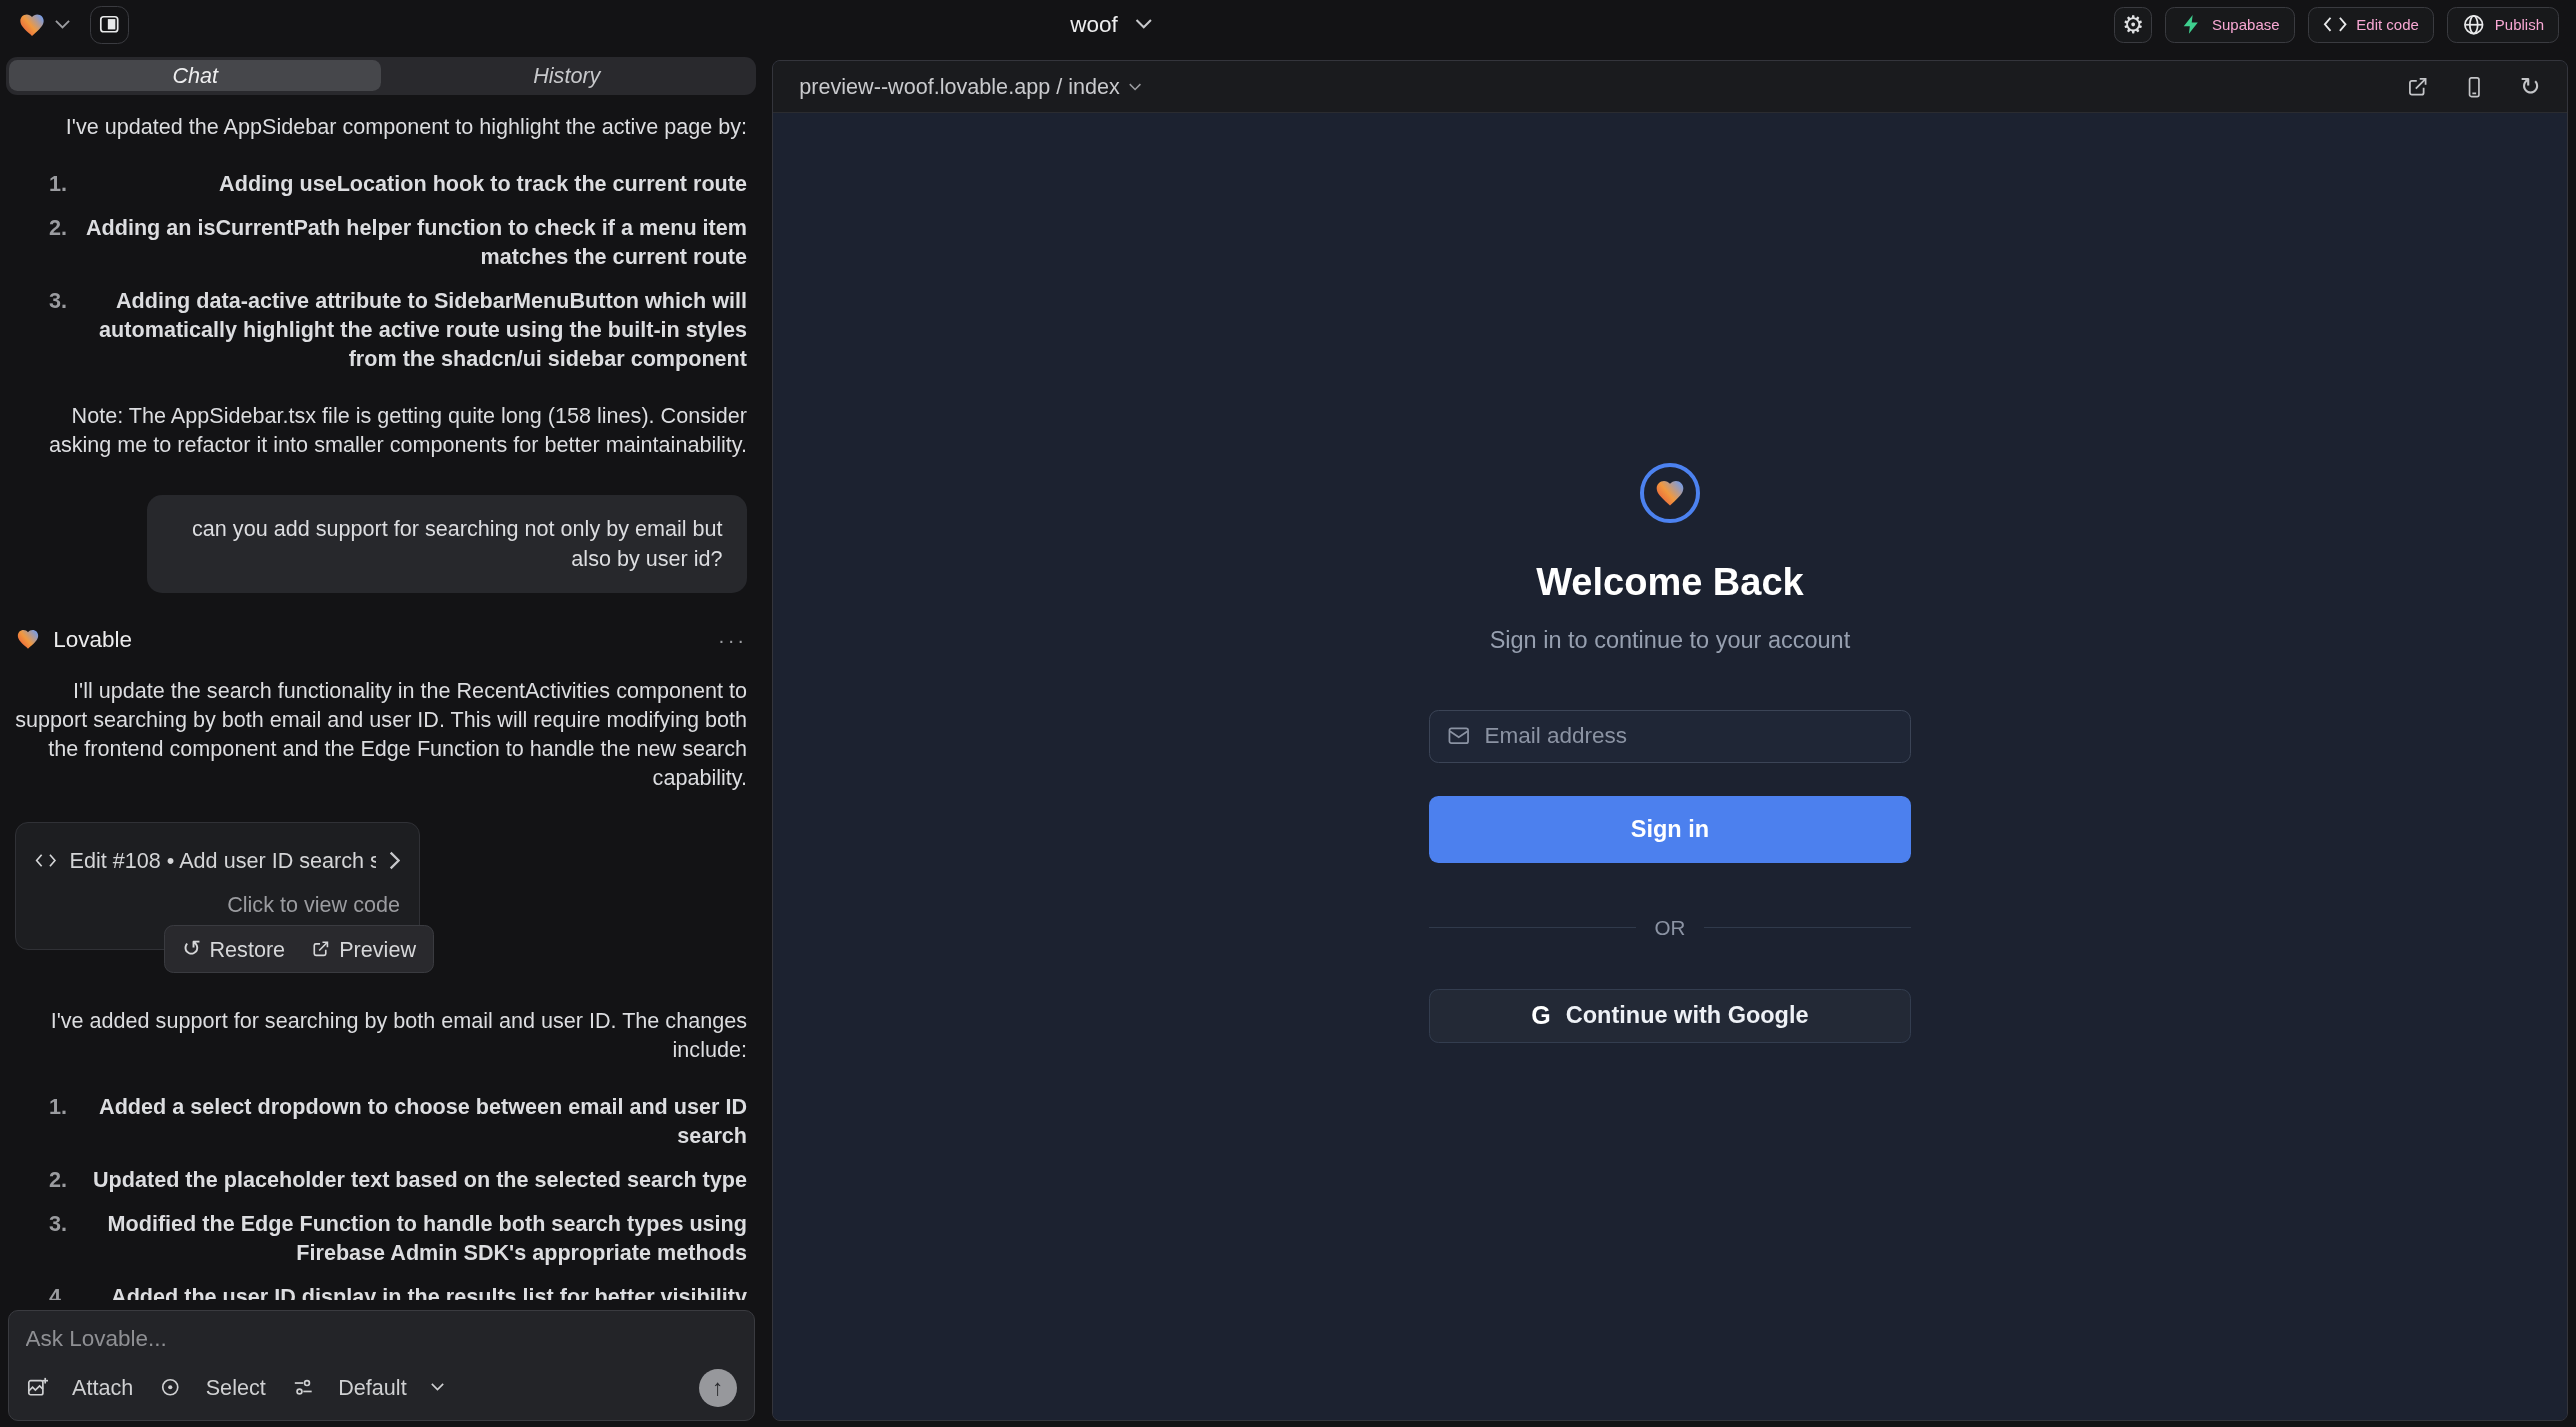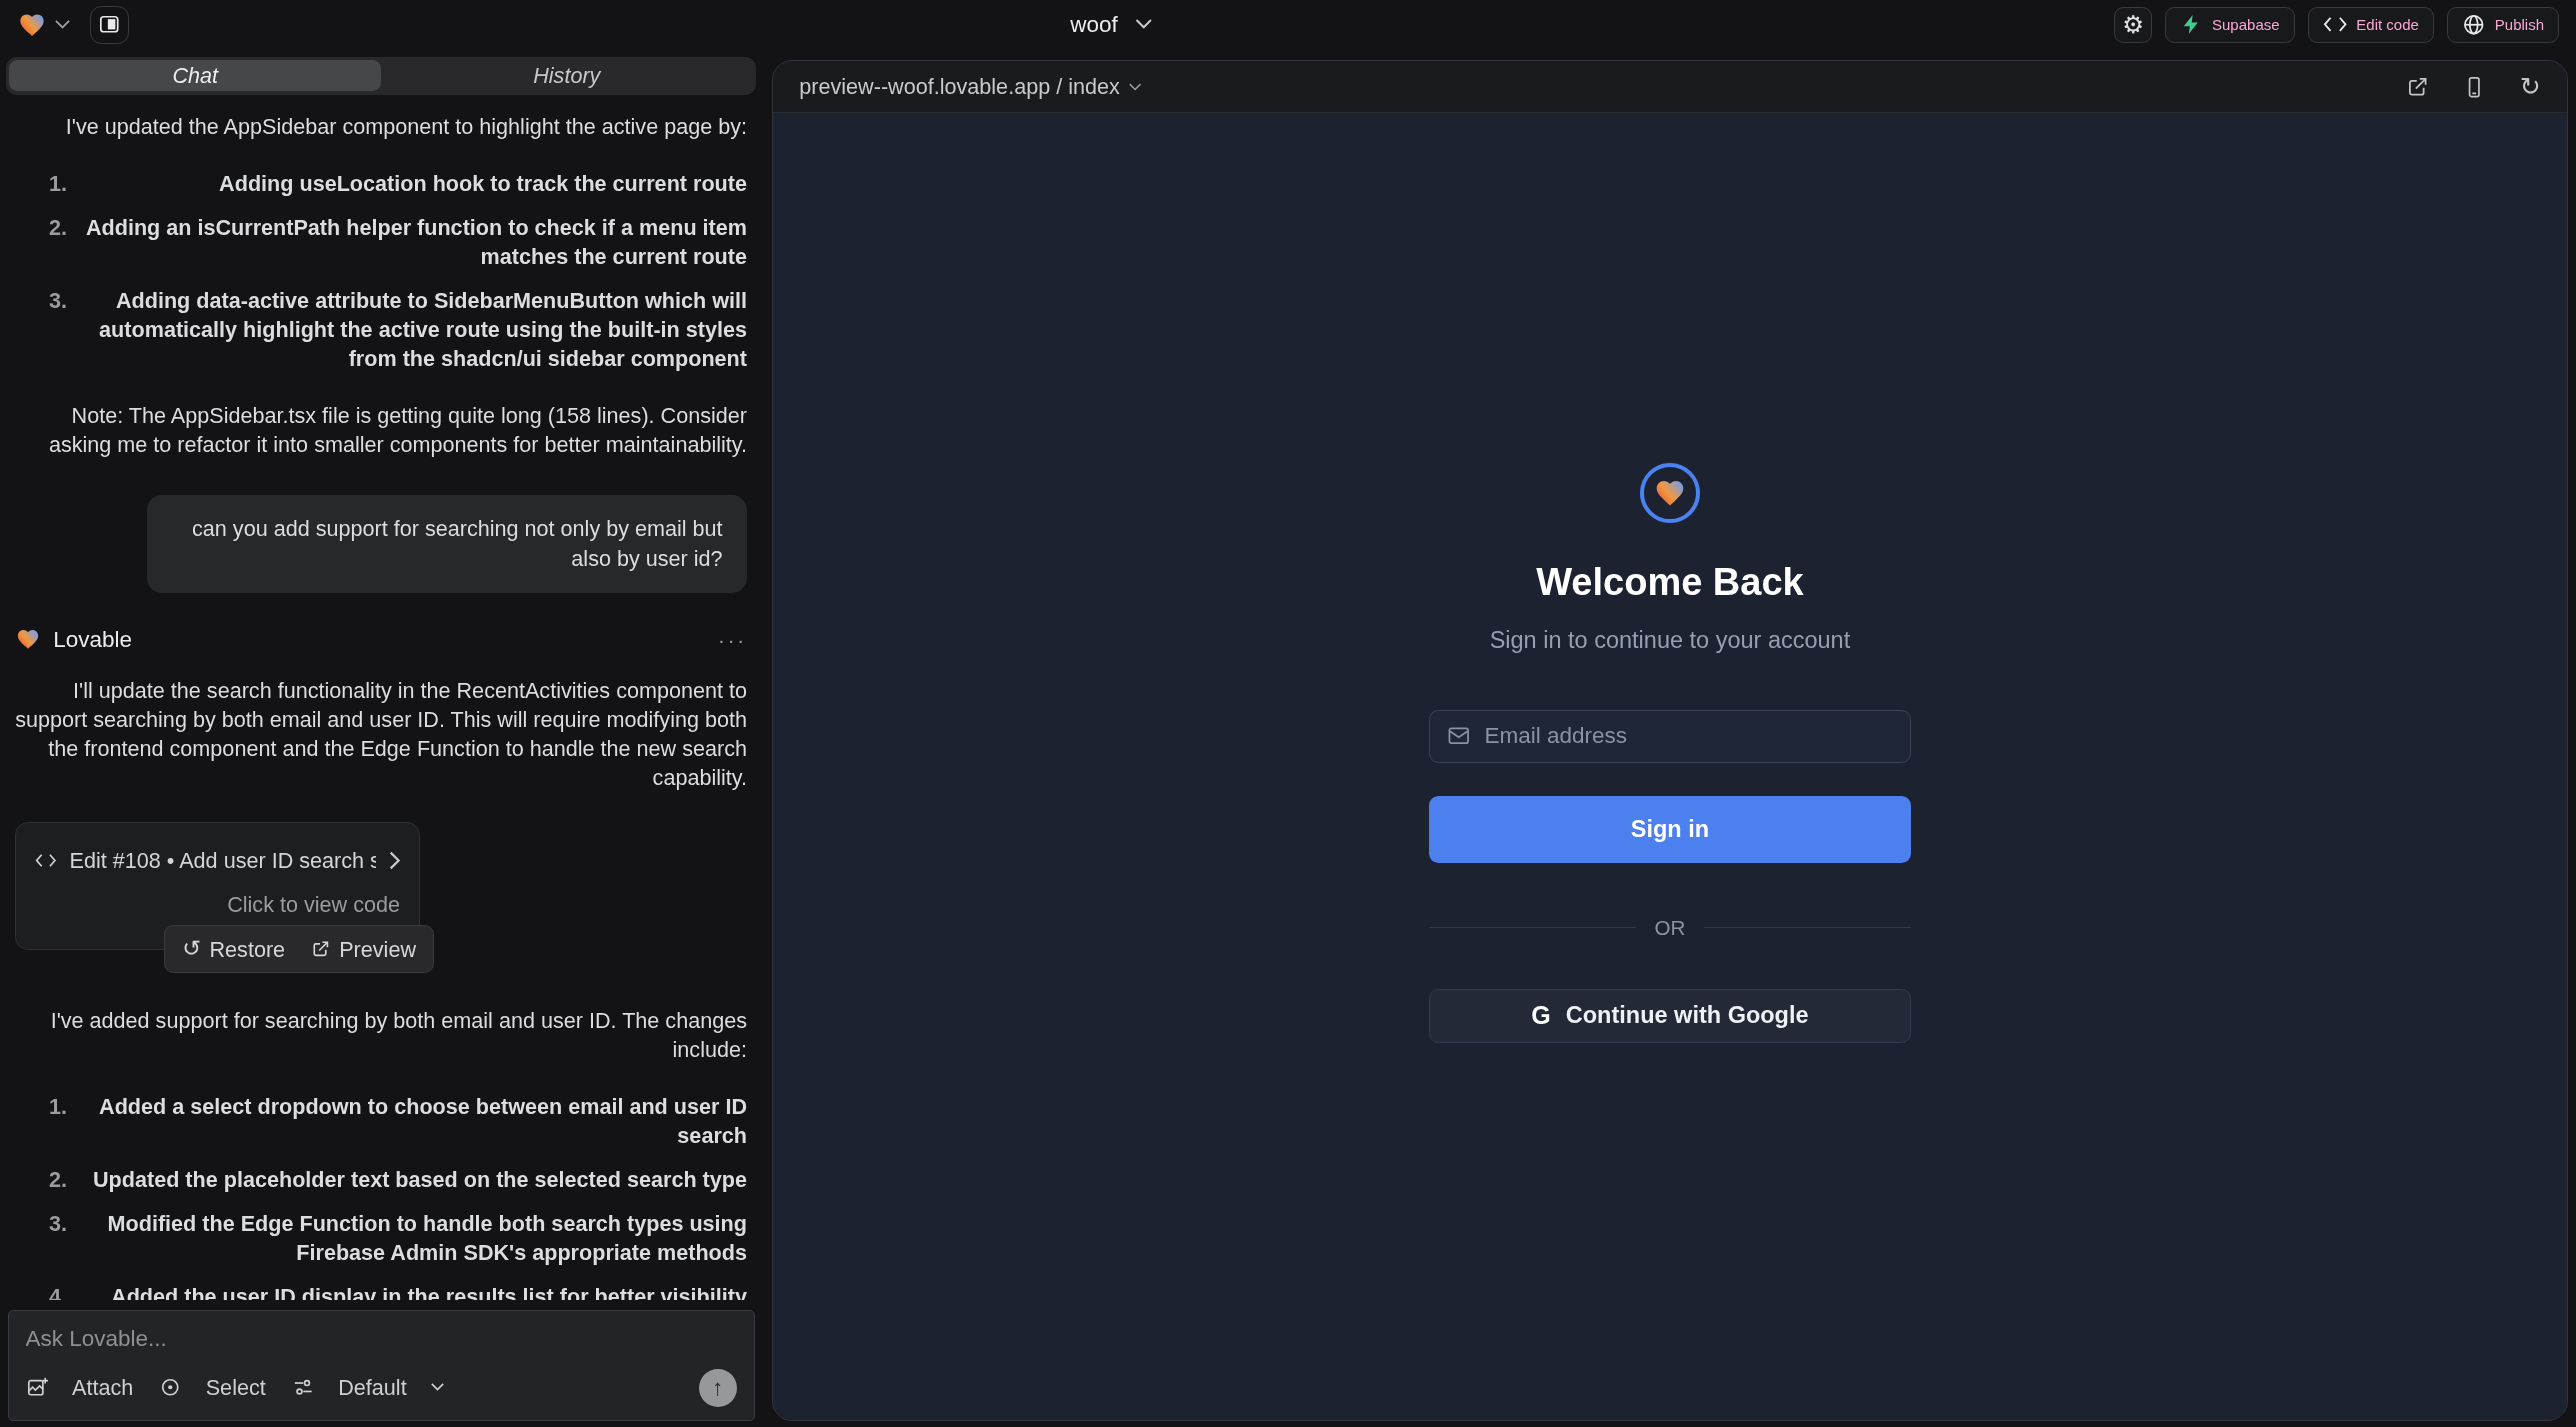--- a/index.html
+++ b/index.html
@@ -73,39 +73,39 @@
     display:flex; align-items:center; gap:26px;
     background:#29292d; border:0.9px solid #3a3b40; border-radius:9.4px;
     padding:8.4px 17px; font-size:21.6px; color:#d6d7d9; white-space:nowrap;
   }
   .pill-btn { display:flex; align-items:center; gap:8.4px; cursor:pointer; }
   .pill-btn .uni { font-size:22.5px; line-height:1; }
 
   
   .composer {
     flex:0 0 auto; margin:9.4px 7.5px 7.5px 7.5px; background:#232428; border:0.9px solid #3a3b40;
-    border-radius:5px; padding:15px 17px 13px 17px; height:111px;
+    border-radius:10px; padding:15px 17px 13px 17px; height:111px;
     display:flex; flex-direction:column; justify-content:space-between;
   }
   .composer textarea {
     background:transparent; border:none; outline:none; resize:none;
     color:#e8e9ea; font-size:22.5px; font-family:"Liberation Sans", sans-serif; height:34px; width:100%;
   }
   .composer textarea::placeholder { color:#8f9094; }
   .composer-row { display:flex; align-items:center; gap:26px; color:#cfd0d2; font-size:21.6px; }
   .composer-act { display:flex; align-items:center; gap:24px; cursor:pointer; }
   .send-btn {
     margin-left:auto; width:38px; height:38px; border-radius:50%; background:#97989c;
     display:flex; align-items:center; justify-content:center; color:#2a2b2e;
     font-size:22.5px; font-weight:bold; cursor:pointer;
   }
 
   
   .preview {
-    flex:1; margin:11.3px 8.4px 6.6px 10.3px; border:0.9px solid #34353c; border-radius:20px;
+    flex:1; margin:11.3px 8.4px 6.6px 10.3px; border:0.9px solid #34353c; border-radius:8px;
     overflow:hidden; display:flex; flex-direction:column; background:#1c2230;
   }
   .preview-header {
     flex:0 0 52px; background:#1a1b1e; border-bottom:0.9px solid #2b2c30;
     display:flex; align-items:center; padding:0 26px; color:#c9cacd; font-size:21.6px; gap:9.4px;
   }
   .url-box { display:flex; align-items:center; gap:9.4px; cursor:pointer; }
   .ph-icons { margin-left:auto; display:flex; align-items:center; gap:34px; color:#c4c5c8; }
   .ph-icon { cursor:pointer; display:flex; align-items:center; font-size:25px; }
 

